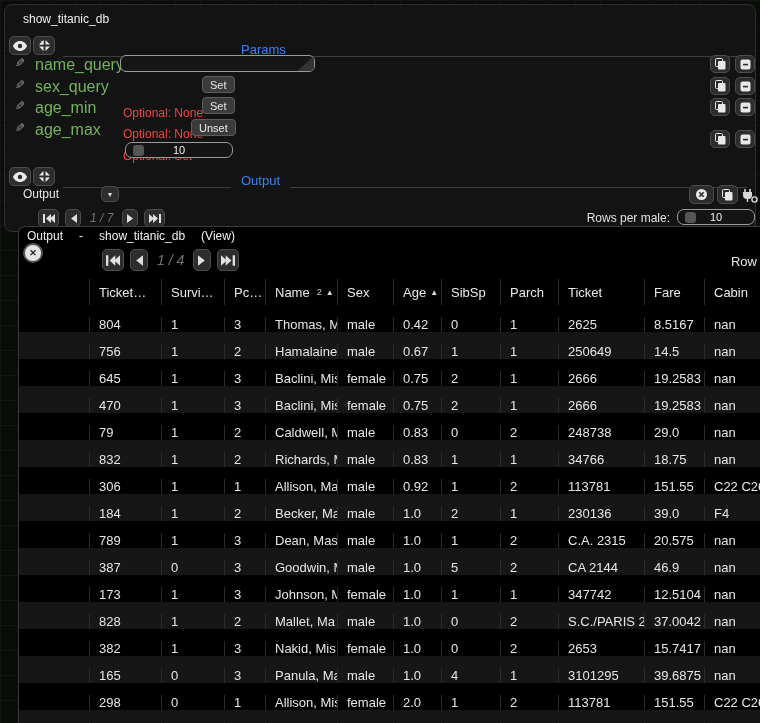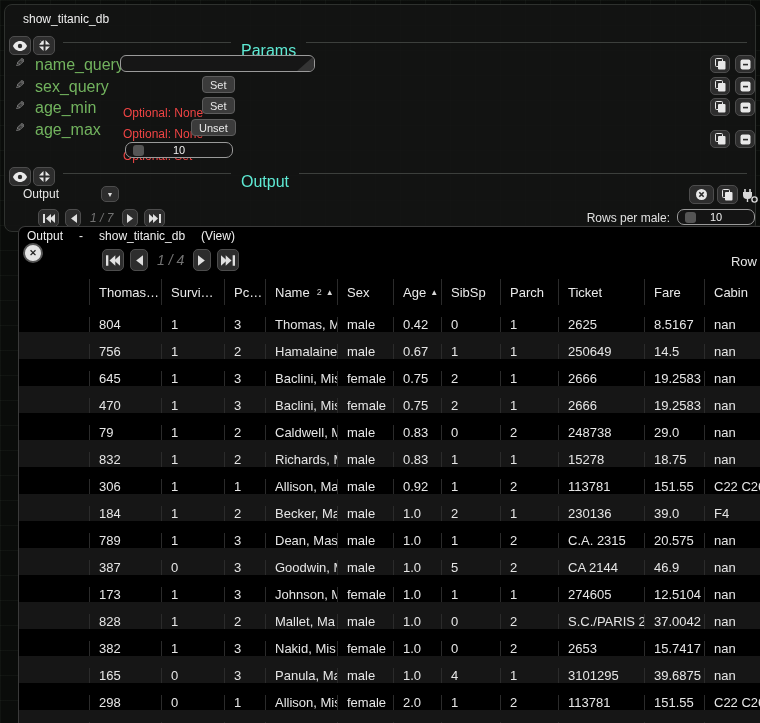--- a/index.html
+++ b/index.html
@@ -22,21 +22,21 @@
     border:1px solid #2e312e; border-radius:8px;
   }
   .node-title { position:absolute; left:18px; top:7px; font-size:12px; color:#efefef; }
 
   .ibtn {
     position:absolute; display:flex; align-items:center; justify-content:center;
     background:#2d2d2d; border:1px solid #4d4d4d; border-radius:5px; cursor:pointer;
   }
   .ibtn svg { display:block; }
 
-  .divider { position:absolute; display:flex; align-items:flex-start; font-size:16px; color:#5eead4; }
+  .divider { position:absolute; display:flex; align-items:flex-end; font-size:13px; color:#3b82f6; }
   .divider .dl { height:1px; background:#3c3f3c; }
   .divider .dl.left { width:168px; }
   .divider .dl.right { flex:1; }
   .divider .dlabel { padding:0 10px; }
 
   .pencil { position:absolute; left:10px; font-size:12px; color:#9a9a9a; transform:scaleX(-1); }
   .plabel { position:absolute; left:30px; font-size:16px; color:#72b35e; }
 
   .text-input {
     position:absolute; left:115px; width:195px; height:17px;
@@ -353,21 +353,21 @@
             <path d="M4 0l5 4.5L4 9z"></path>
             <rect x="10" y="0" width="2" height="9"></rect>
           </svg>
         </span>
     </div>
     <span class="rows-clip">Row</span>
   </div>
 
   <div class="thead">
       <span class="cell c0">
-        <span>Thomas…</span>
+        <span>Ticket…</span>
       </span>
       <span class="cell c1">
         <span>Survi…</span>
       </span>
       <span class="cell c2">
         <span>Pc…</span>
       </span>
       <span class="cell c3">
         <span>Name</span>
         <span class="sort-num">2</span>
@@ -464,21 +464,21 @@
       </div>
       <div class="trow alt">
         <span class="cell c0">832</span>
         <span class="cell c1">1</span>
         <span class="cell c2">2</span>
         <span class="cell c3">Richards, M</span>
         <span class="cell c4">male</span>
         <span class="cell c5">0.83</span>
         <span class="cell c6">1</span>
         <span class="cell c7">1</span>
-        <span class="cell c8">15278</span>
+        <span class="cell c8">34766</span>
         <span class="cell c9">18.75</span>
         <span class="cell c10">nan</span>
       </div>
       <div class="trow">
         <span class="cell c0">306</span>
         <span class="cell c1">1</span>
         <span class="cell c2">1</span>
         <span class="cell c3">Allison, Ma</span>
         <span class="cell c4">male</span>
         <span class="cell c5">0.92</span>
@@ -529,21 +529,21 @@
       </div>
       <div class="trow">
         <span class="cell c0">173</span>
         <span class="cell c1">1</span>
         <span class="cell c2">3</span>
         <span class="cell c3">Johnson, M</span>
         <span class="cell c4">female</span>
         <span class="cell c5">1.0</span>
         <span class="cell c6">1</span>
         <span class="cell c7">1</span>
-        <span class="cell c8">274605</span>
+        <span class="cell c8">347742</span>
         <span class="cell c9">12.5104</span>
         <span class="cell c10">nan</span>
       </div>
       <div class="trow alt">
         <span class="cell c0">828</span>
         <span class="cell c1">1</span>
         <span class="cell c2">2</span>
         <span class="cell c3">Mallet, Ma</span>
         <span class="cell c4">male</span>
         <span class="cell c5">1.0</span>

